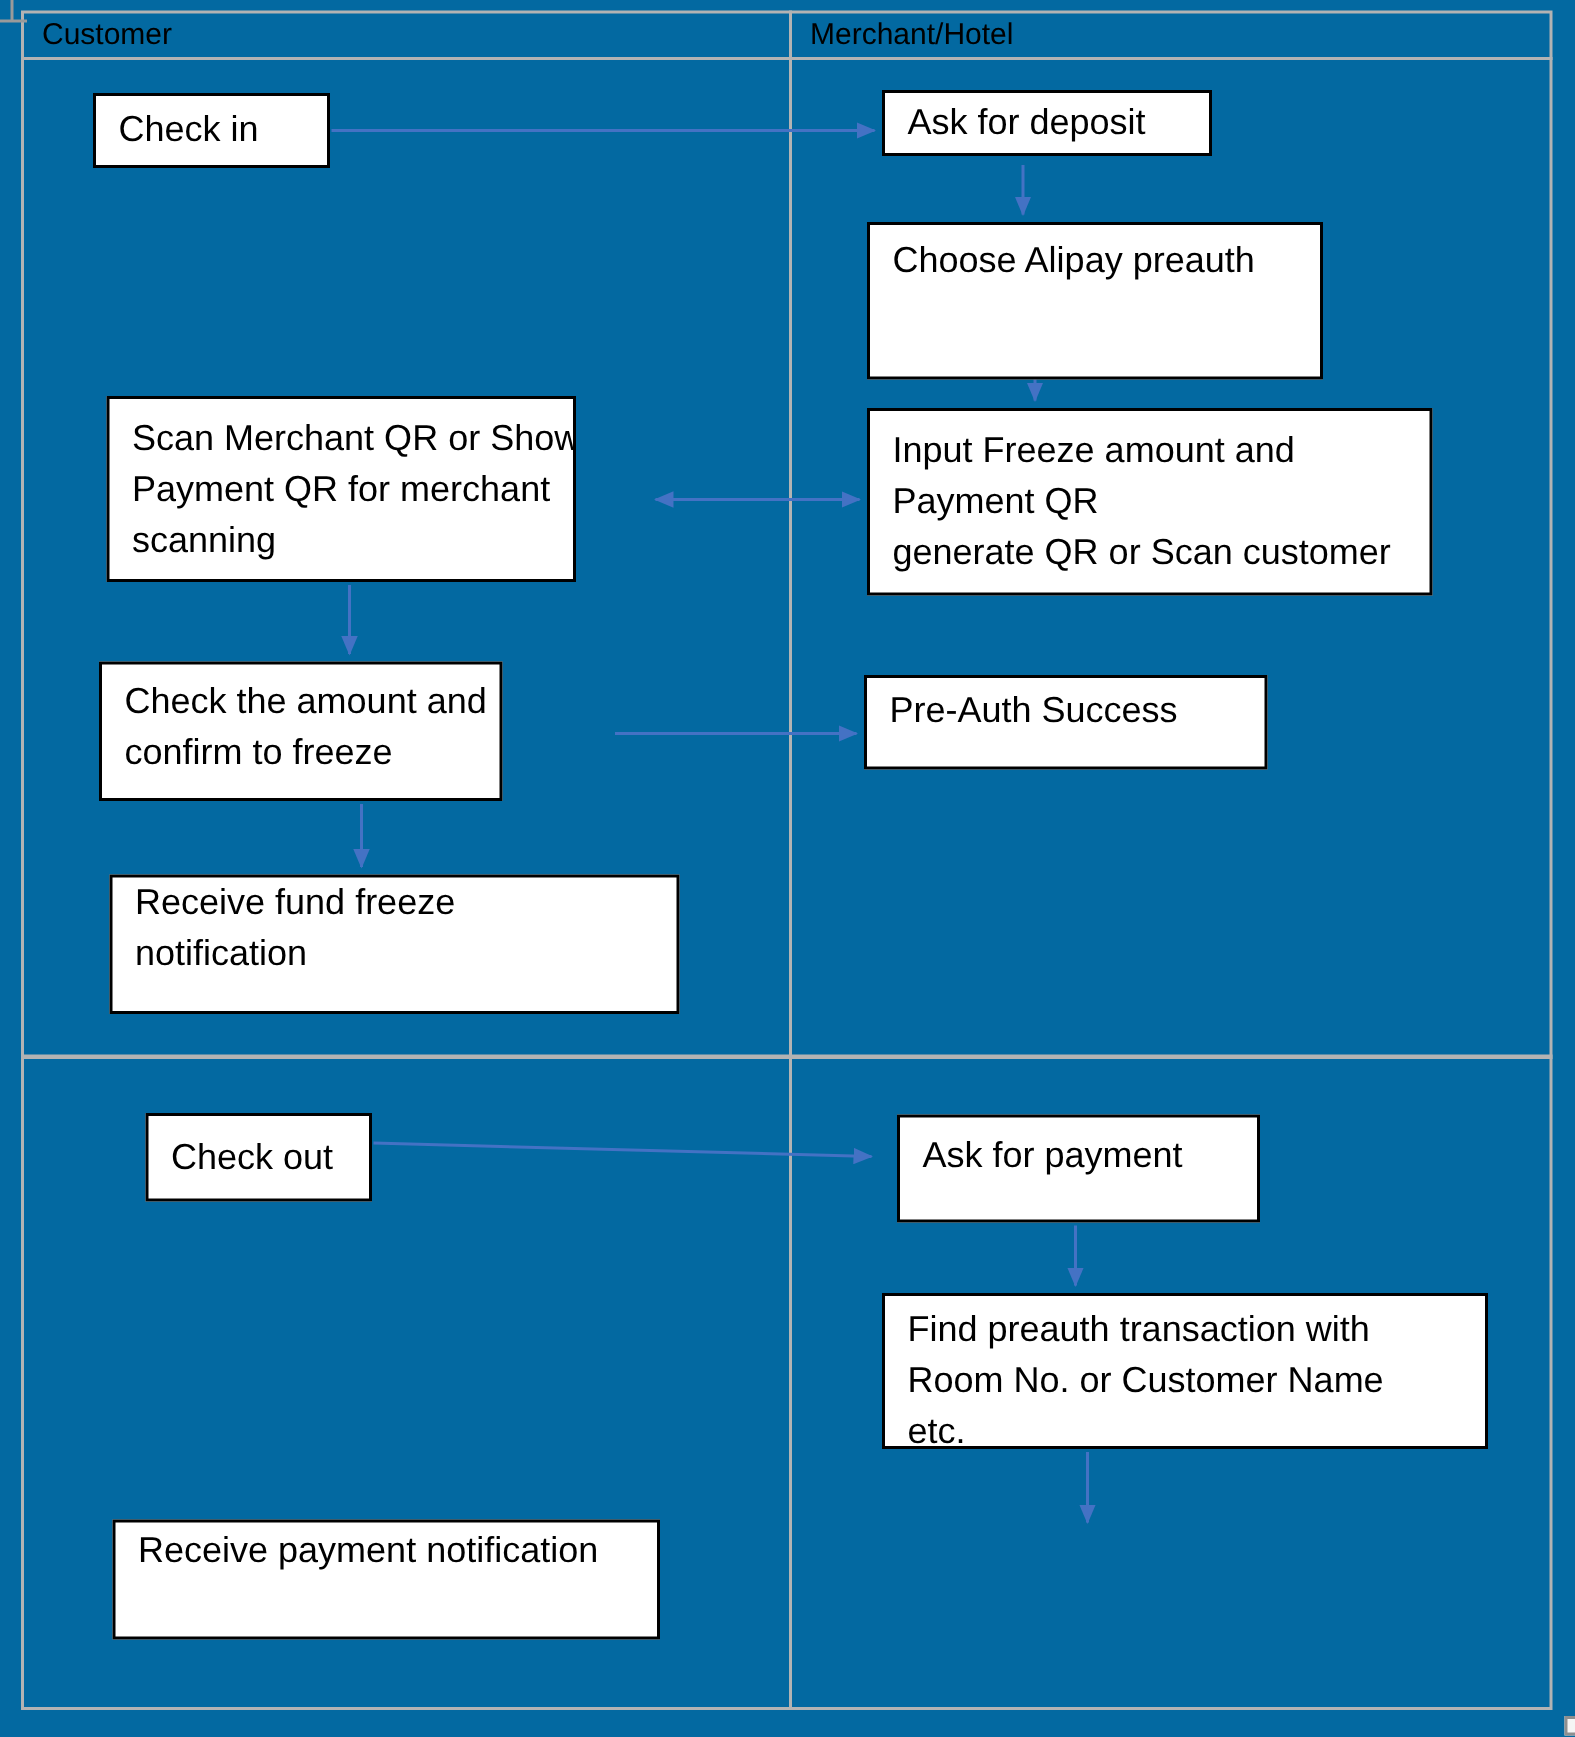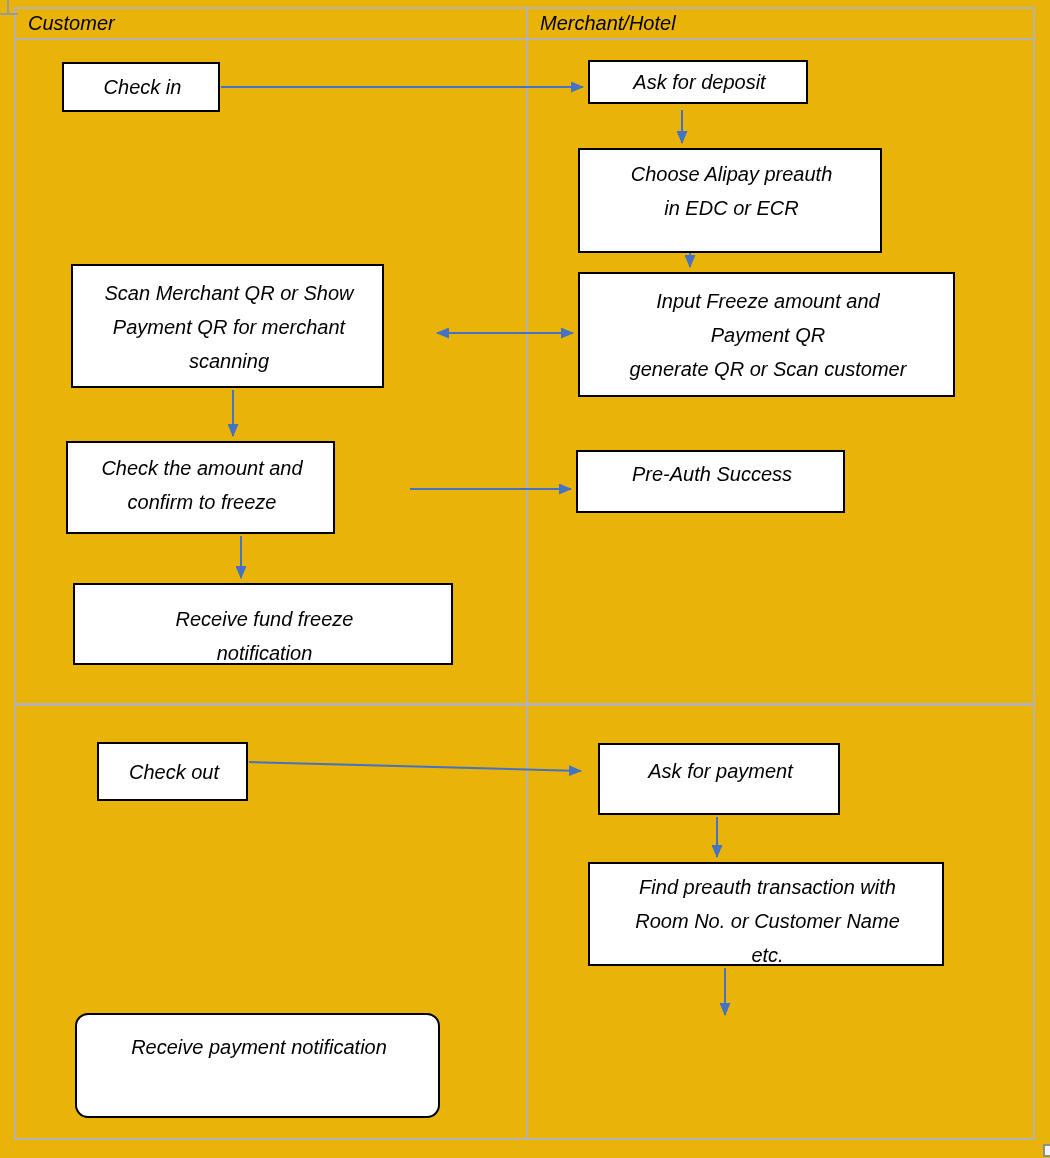--- a/index.html
+++ b/index.html
@@ -3,24 +3,23 @@
 <meta charset="utf-8">
 <style>
   * { margin: 0; padding: 0; box-sizing: border-box; }
   html, body { background: #ffffff; }
   body { font-family: "Liberation Sans", "DejaVu Sans", sans-serif; }
 
   .canvas {
     position: relative;
     width: 1050px;
     height: 1158px;
-    background: #eab308;
+    background: #0369a1;
     overflow: hidden;
     color: #000000;
-    font-style: italic;
   }
 
   
   .table-frame {
     position: absolute;
     left: 14px; top: 7px;
     width: 1021px; height: 1133px;
     border: 2px solid #b3b3b3;
     background: transparent;
   }
@@ -68,48 +67,47 @@
     width: 13px; height: 13px;
     background: #f5f5f5;
     border: 2px solid #8f8f8f;
   }
 
   
   .box {
     position: absolute;
     border: 2px solid #000000;
     background: #ffffff;
-    font-size: 20px;
+    font-size: 24px;
     line-height: 34px;
     padding: 6px 12px 4px 15px;
     overflow: hidden;
     color: #000000;
-    text-align: center;
   }
   .box.v-center {
     display: flex;
     flex-direction: column;
     justify-content: center;
     padding-top: 0;
     padding-bottom: 0;
   }
   .box .ln { white-space: nowrap; }
 
   #box-check-in        { left: 62px;  top: 62px;   width: 158px; height: 50px; }
   #box-ask-deposit     { left: 588px; top: 60px;   width: 220px; height: 44px; }
   #box-choose-alipay   { left: 578px; top: 148px;  width: 304px; height: 105px;  padding-top: 7px; }
   #box-input-freeze    { left: 578px; top: 272px;  width: 377px; height: 125px; padding-top: 10px; }
   #box-scan-merchant   { left: 71px;  top: 264px;  width: 313px; height: 124px; padding-top: 10px; }
   #box-check-amount    { left: 66px;  top: 441px;  width: 269px; height: 93px;  padding-top: 8px; }
   #box-preauth-success { left: 576px; top: 450px;  width: 269px; height: 63px;  padding-top: 5px; }
-  #box-receive-freeze  { left: 73px;  top: 583px;  width: 380px; height: 82px;  padding-top: 17px; }
+  #box-receive-freeze  { left: 73px;  top: 583px;  width: 380px; height: 93px;  padding-top: 0; }
   #box-check-out       { left: 97px;  top: 742px;  width: 151px; height: 59px; }
   #box-ask-payment     { left: 588px; top: 743px;  width: 242px; height: 72px;  padding-top: 9px; margin-left: 10px; }
-  #box-find-preauth    { left: 588px; top: 862px;  width: 356px; height: 104px; padding-top: 6px; }
-  #box-receive-payment { left: 75px;  top: 1013px; width: 365px; height: 105px;  padding-top: 15px; border-radius: 13px; }
+  #box-find-preauth    { left: 588px; top: 862px;  width: 404px; height: 104px; padding-top: 6px; }
+  #box-receive-payment { left: 75px;  top: 1013px; width: 365px; height: 80px;  padding-top: 2px; }
   #box-input-capture   { left: 585px; top: 1020px; width: 365px; height: 86px;  padding-top: 10px; }
 
   
   .arrow-layer {
     position: absolute;
     left: 0; top: 0;
     width: 1050px; height: 1158px;
     pointer-events: none;
   }
 </style>
@@ -151,21 +149,20 @@
   <div class="box v-center" id="box-check-in">
     <div class="ln">Check in</div>
   </div>
 
   <div class="box v-center" id="box-ask-deposit">
     <div class="ln">Ask for deposit</div>
   </div>
 
   <div class="box" id="box-choose-alipay">
     <div class="ln">Choose Alipay preauth</div>
-    <div class="ln">in EDC or ECR</div>
   </div>
 
   <div class="box" id="box-input-freeze">
     <div class="ln">Input Freeze amount and</div>
     <div class="ln">Payment QR</div>
     <div class="ln">generate QR or Scan customer</div>
   </div>
 
   <div class="box" id="box-scan-merchant">
     <div class="ln">Scan Merchant QR or Show</div>

